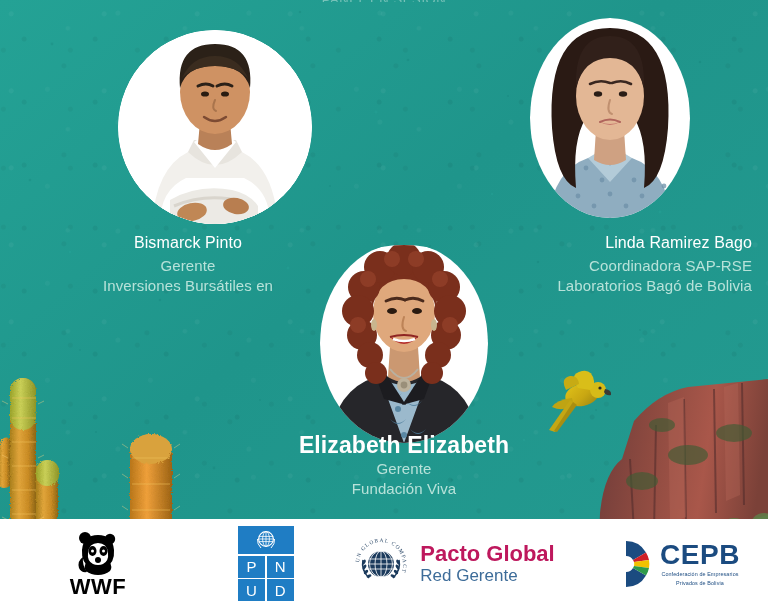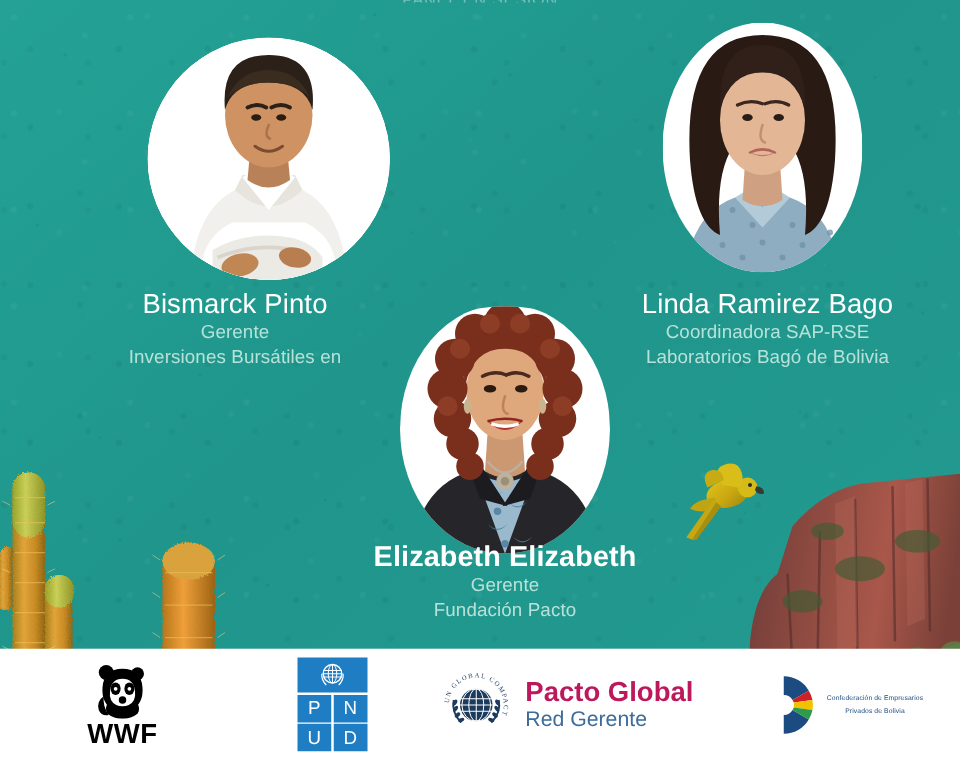--- a/index.html
+++ b/index.html
@@ -90,37 +90,37 @@
 
   #portrait-bismarck { left: 118px; top: 30px;  width: 194px; height: 194px; }
   #portrait-linda    { left: 530px; top: 18px;  width: 160px; height: 200px; border-radius: 50%; }
   #portrait-elizabeth{ left: 320px; top: 243px; width: 168px; height: 200px; }
 
   
   .person-text { position: absolute; text-align: center; }
 
   .p-name {
     color: #ffffff;
-    font-size: 22px;
+    font-size: 16px;
     font-weight: 400;
     line-height: 27px;
     letter-spacing: .1px;
     white-space: nowrap;
   }
   .p-role {
     color: #b7e2d9;
     font-size: 15px;
     font-weight: 400;
     line-height: 20px;
     letter-spacing: .1px;
   }
   .p-name.bold { font-weight: 700; font-size: 23px; }
 
   #text-bismarck  { left: 28px;  top: 229px; width: 320px; }
-  #text-linda     { left: 460px; top: 229px; width: 308px; }
+  #text-linda     { left: 444px; top: 229px; width: 308px; text-align: right; }
   #text-elizabeth { left: 250px; top: 432px; width: 308px; }
 
   
   .logo-bar {
     position: absolute;
     left: 0;
     top: 519px;
     width: 768px;
     height: 89px;
     background: #ffffff;
@@ -576,21 +576,21 @@
 
   <div id="text-linda" class="person-text">
     <div class="p-name">Linda Ramirez Bago</div>
     <div class="p-role">Coordinadora SAP-RSE</div>
     <div class="p-role">Laboratorios Bagó de Bolivia</div>
   </div>
 
   <div id="text-elizabeth" class="person-text">
     <div class="p-name bold">Elizabeth Elizabeth</div>
     <div class="p-role">Gerente</div>
-    <div class="p-role">Fundación Pacto</div>
+    <div class="p-role">Fundación Viva</div>
   </div>
 
   <div class="logo-bar">
 
     <div id="logo-wwf" class="logo-slot">
       <div class="wwf">
         <svg width="48" height="44" viewBox="0 0 48 44">
           <g fill="#000000">
 
             <circle cx="11" cy="7" r="6"></circle>
@@ -684,20 +684,21 @@
 
           <path d="M26 3 a23 23 0 1 0 0 46 a23 23 0 0 1 0 -46 z" fill="#1b4b80"></path>
           <path d="M26 3 a23 23 0 0 1 20 11.5 l-13 7.5 a8 8 0 0 0 -7 -4 z" fill="#1b4b80"></path>
           <path d="M26 49 a23 23 0 0 0 20 -11.5 l-13 -7.5 a8 8 0 0 1 -7 4 z" fill="#1b4b80"></path>
 
           <path d="M46 14.5 a23 23 0 0 1 3 7.5 l-15 2 a8 8 0 0 0 -1 -2 z" fill="#cf2027"></path>
           <path d="M49 22 a23 23 0 0 1 0 8 l-15 -2 a8 8 0 0 0 0 -4 z" fill="#f2c200"></path>
           <path d="M49 30 a23 23 0 0 1 -3 7.5 l-13 -7.5 a8 8 0 0 0 1 -2 z" fill="#2e9b4a"></path>
         </svg>
         <div class="cepb-txt">
+          <div class="cepb-l1">CEPB</div>
           <div class="cepb-l2">Confederación de Empresarios</div>
           <div class="cepb-l2">Privados de Bolivia</div>
         </div>
       </div>
     </div>
 
   </div>
 
 </div>
 

